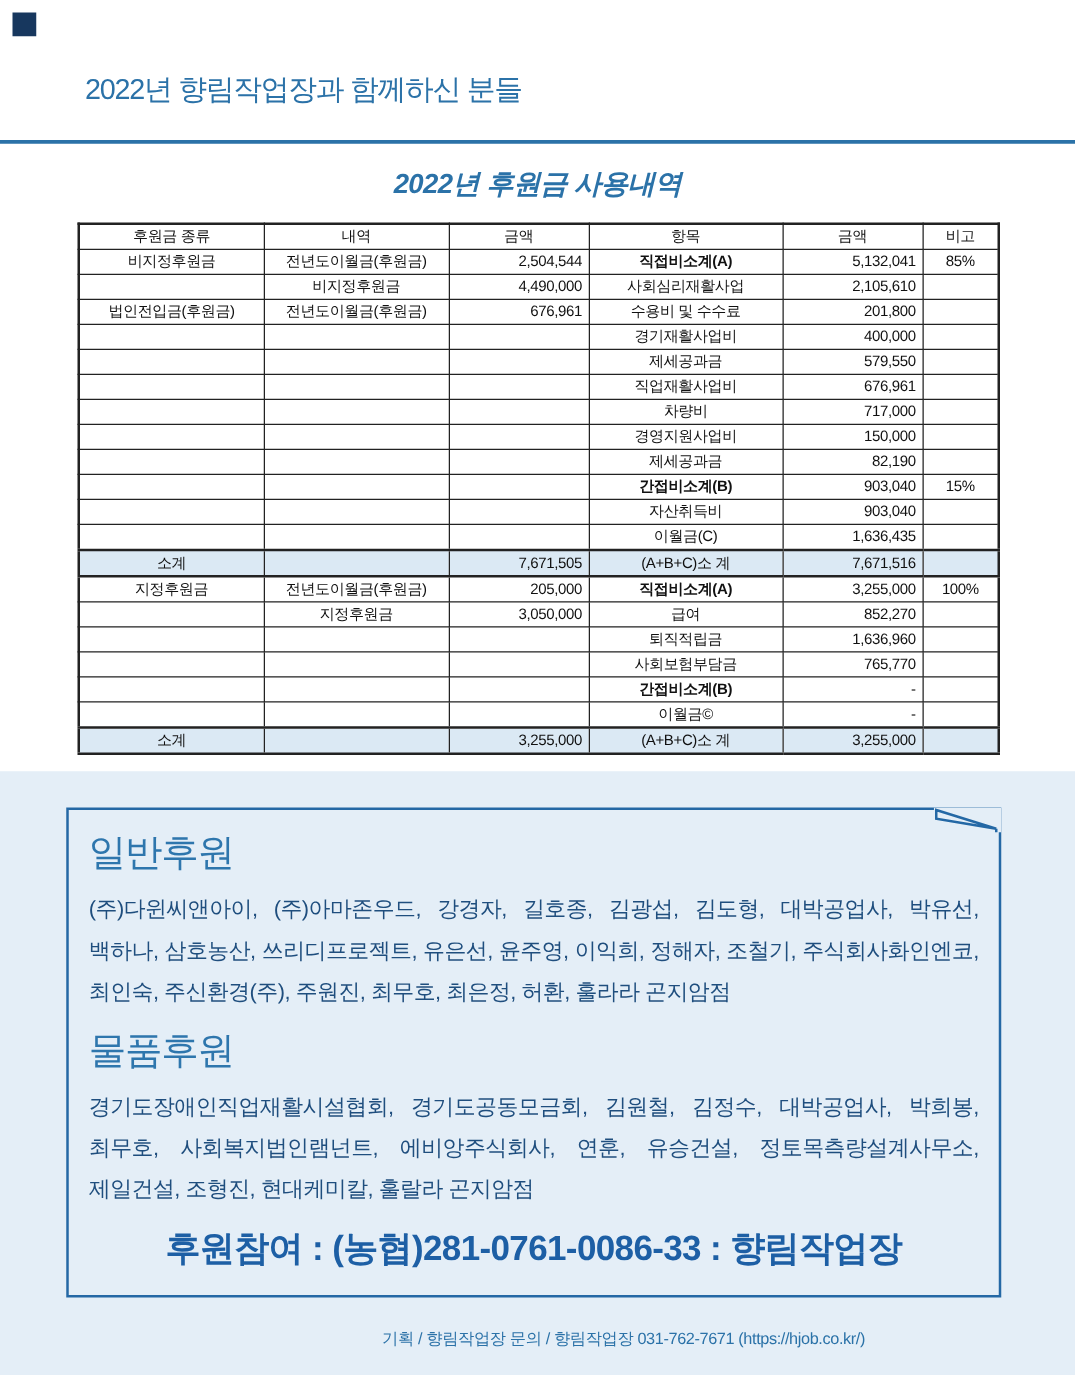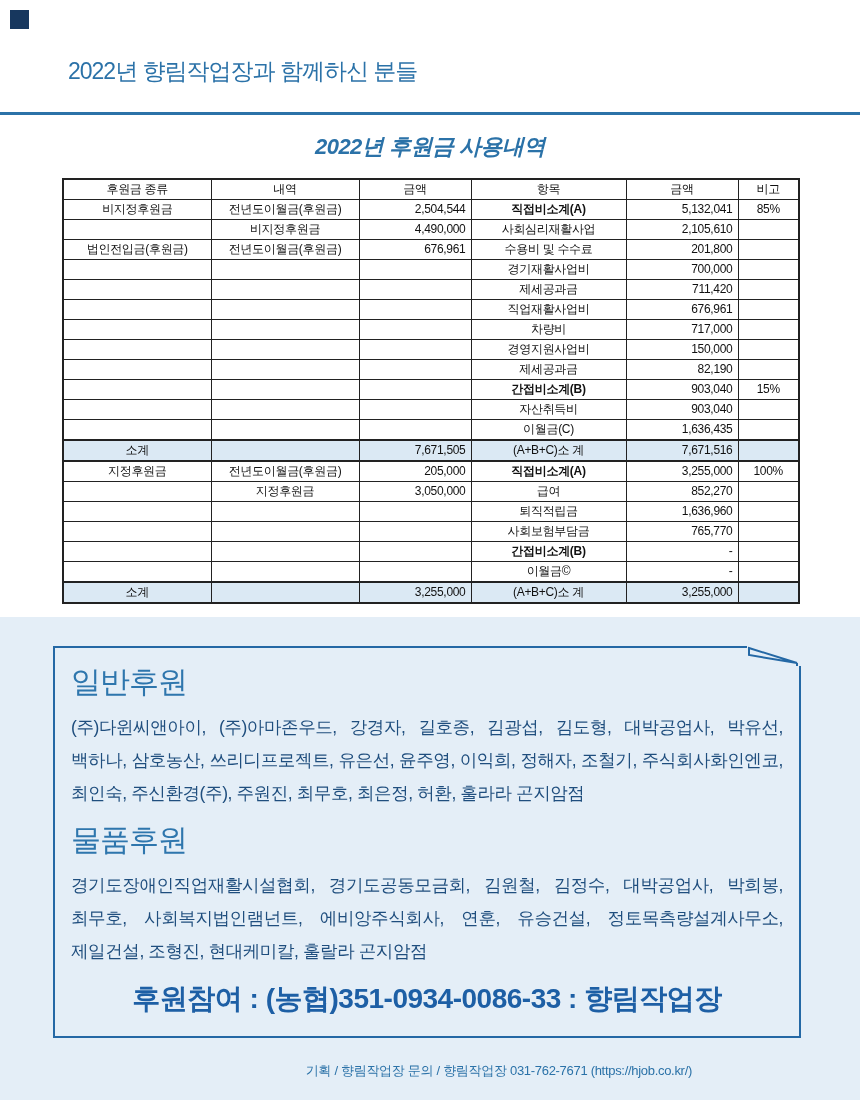--- a/index.html
+++ b/index.html
@@ -119,29 +119,29 @@
         <td class="r">676,961</td>
         <td class="c">수용비 및 수수료</td>
         <td class="r">201,800</td>
         <td class="c"></td>
       </tr>
       <tr>
         <td class="c"></td>
         <td class="c"></td>
         <td class="r"></td>
         <td class="c">경기재활사업비</td>
-        <td class="r">700,000</td>
+        <td class="r">400,000</td>
         <td class="c"></td>
       </tr>
       <tr>
         <td class="c"></td>
         <td class="c"></td>
         <td class="r"></td>
         <td class="c">제세공과금</td>
-        <td class="r">711,420</td>
+        <td class="r">579,550</td>
         <td class="c"></td>
       </tr>
       <tr>
         <td class="c"></td>
         <td class="c"></td>
         <td class="r"></td>
         <td class="c">직업재활사업비</td>
         <td class="r">676,961</td>
         <td class="c"></td>
       </tr>
@@ -264,17 +264,17 @@
   <div class="note-box">
     <svg class="dogear" viewBox="0 0 54 20" aria-hidden="true">
       <rect x="0" y="0" width="54" height="20" fill="#e4eef7"></rect>
       <polygon points="2,2 50,17 2,9" fill="#e4eef7" stroke="#2468a5" stroke-width="2"></polygon>
       <line x1="50" y1="17" x2="50" y2="20" stroke="#2468a5" stroke-width="2"></line>
     </svg>
     <div class="sec-h">일반후원</div>
     <p class="sec-p">(주)다윈씨앤아이, (주)아마존우드, 강경자, 길호종, 김광섭, 김도형, 대박공업사, 박유선, 백하나, 삼호농산, 쓰리디프로젝트, 유은선, 윤주영, 이익희, 정해자, 조철기, 주식회사화인엔코, 최인숙, 주신환경(주), 주원진, 최무호, 최은정,  허환, 훌라라 곤지암점</p>
     <div class="sec-h">물품후원</div>
     <p class="sec-p">경기도장애인직업재활시설협회, 경기도공동모금회, 김원철, 김정수, 대박공업사, 박희봉, 최무호, 사회복지법인램넌트, 에비앙주식회사, 연훈, 유승건설, 정토목측량설계사무소, 제일건설, 조형진, 현대케미칼, 훌랄라 곤지암점</p>
-    <div class="account">후원참여 : (농협)351-0934-0086-33 : 향림작업장</div>
+    <div class="account">후원참여 : (농협)281-0761-0086-33 : 향림작업장</div>
   </div>
 </div>
 
 <div class="footer">기획 / 향림작업장 문의 / 향림작업장 031-762-7671 (https://hjob.co.kr/)</div>
 
 </body></html>

